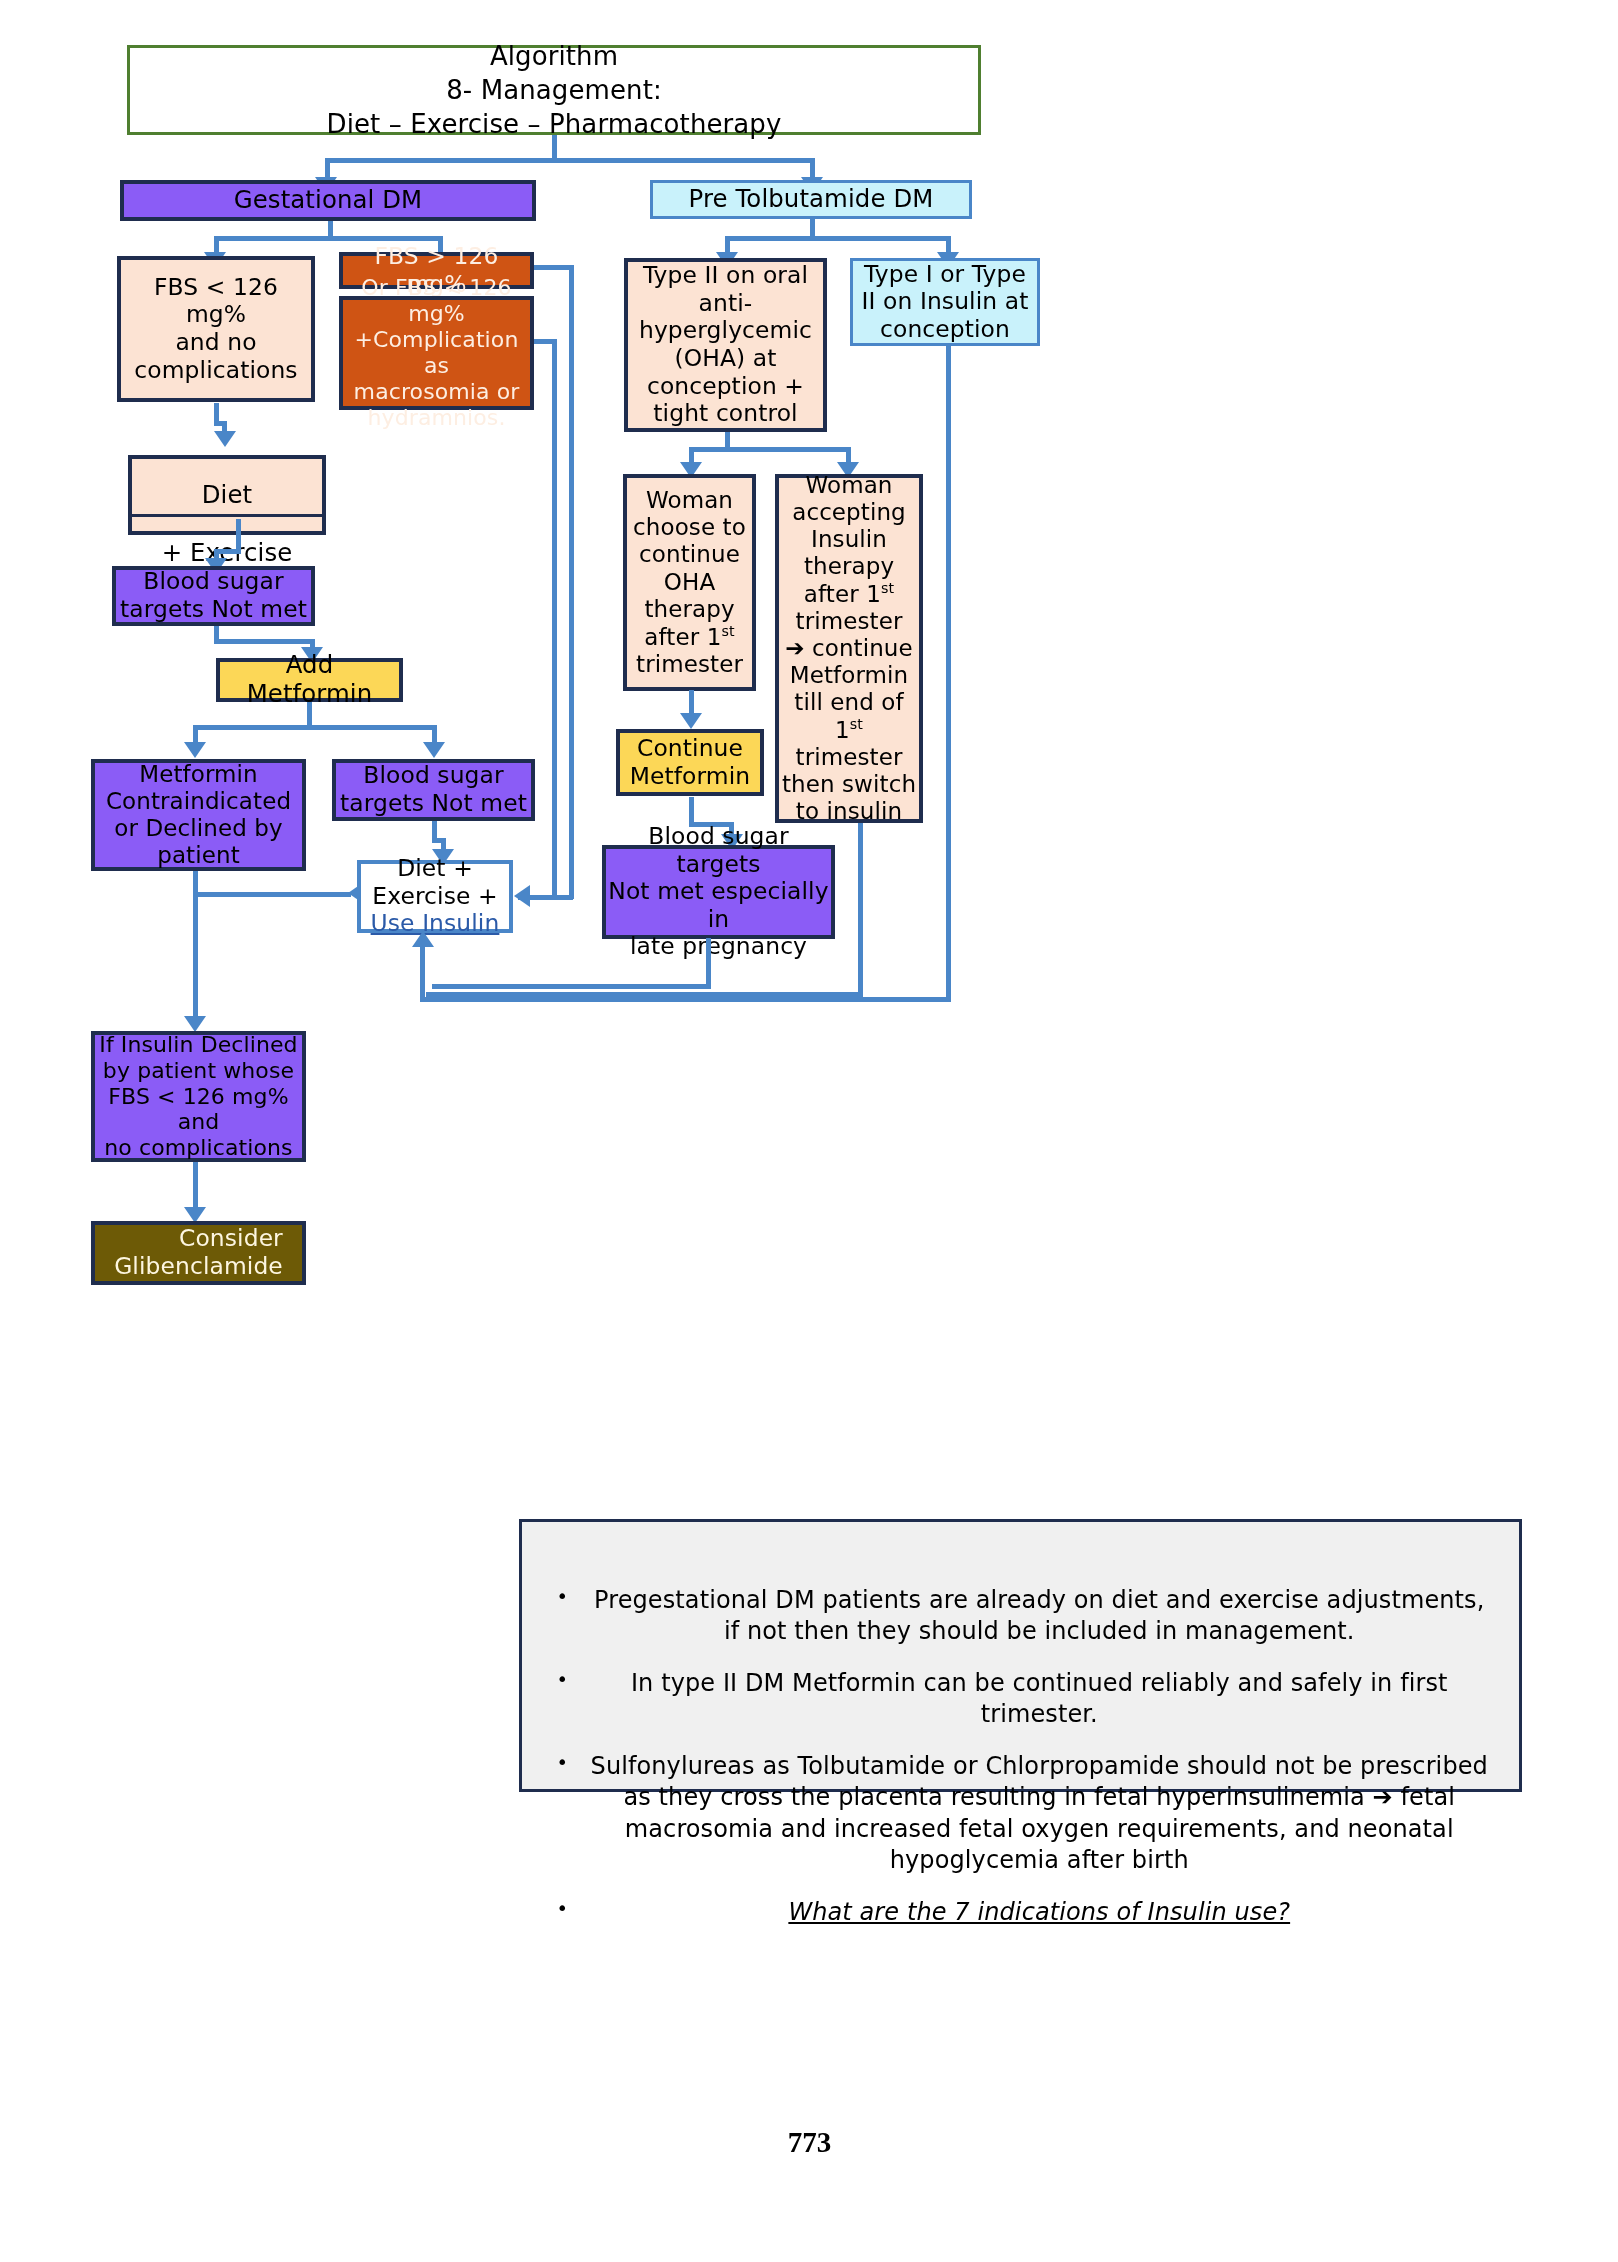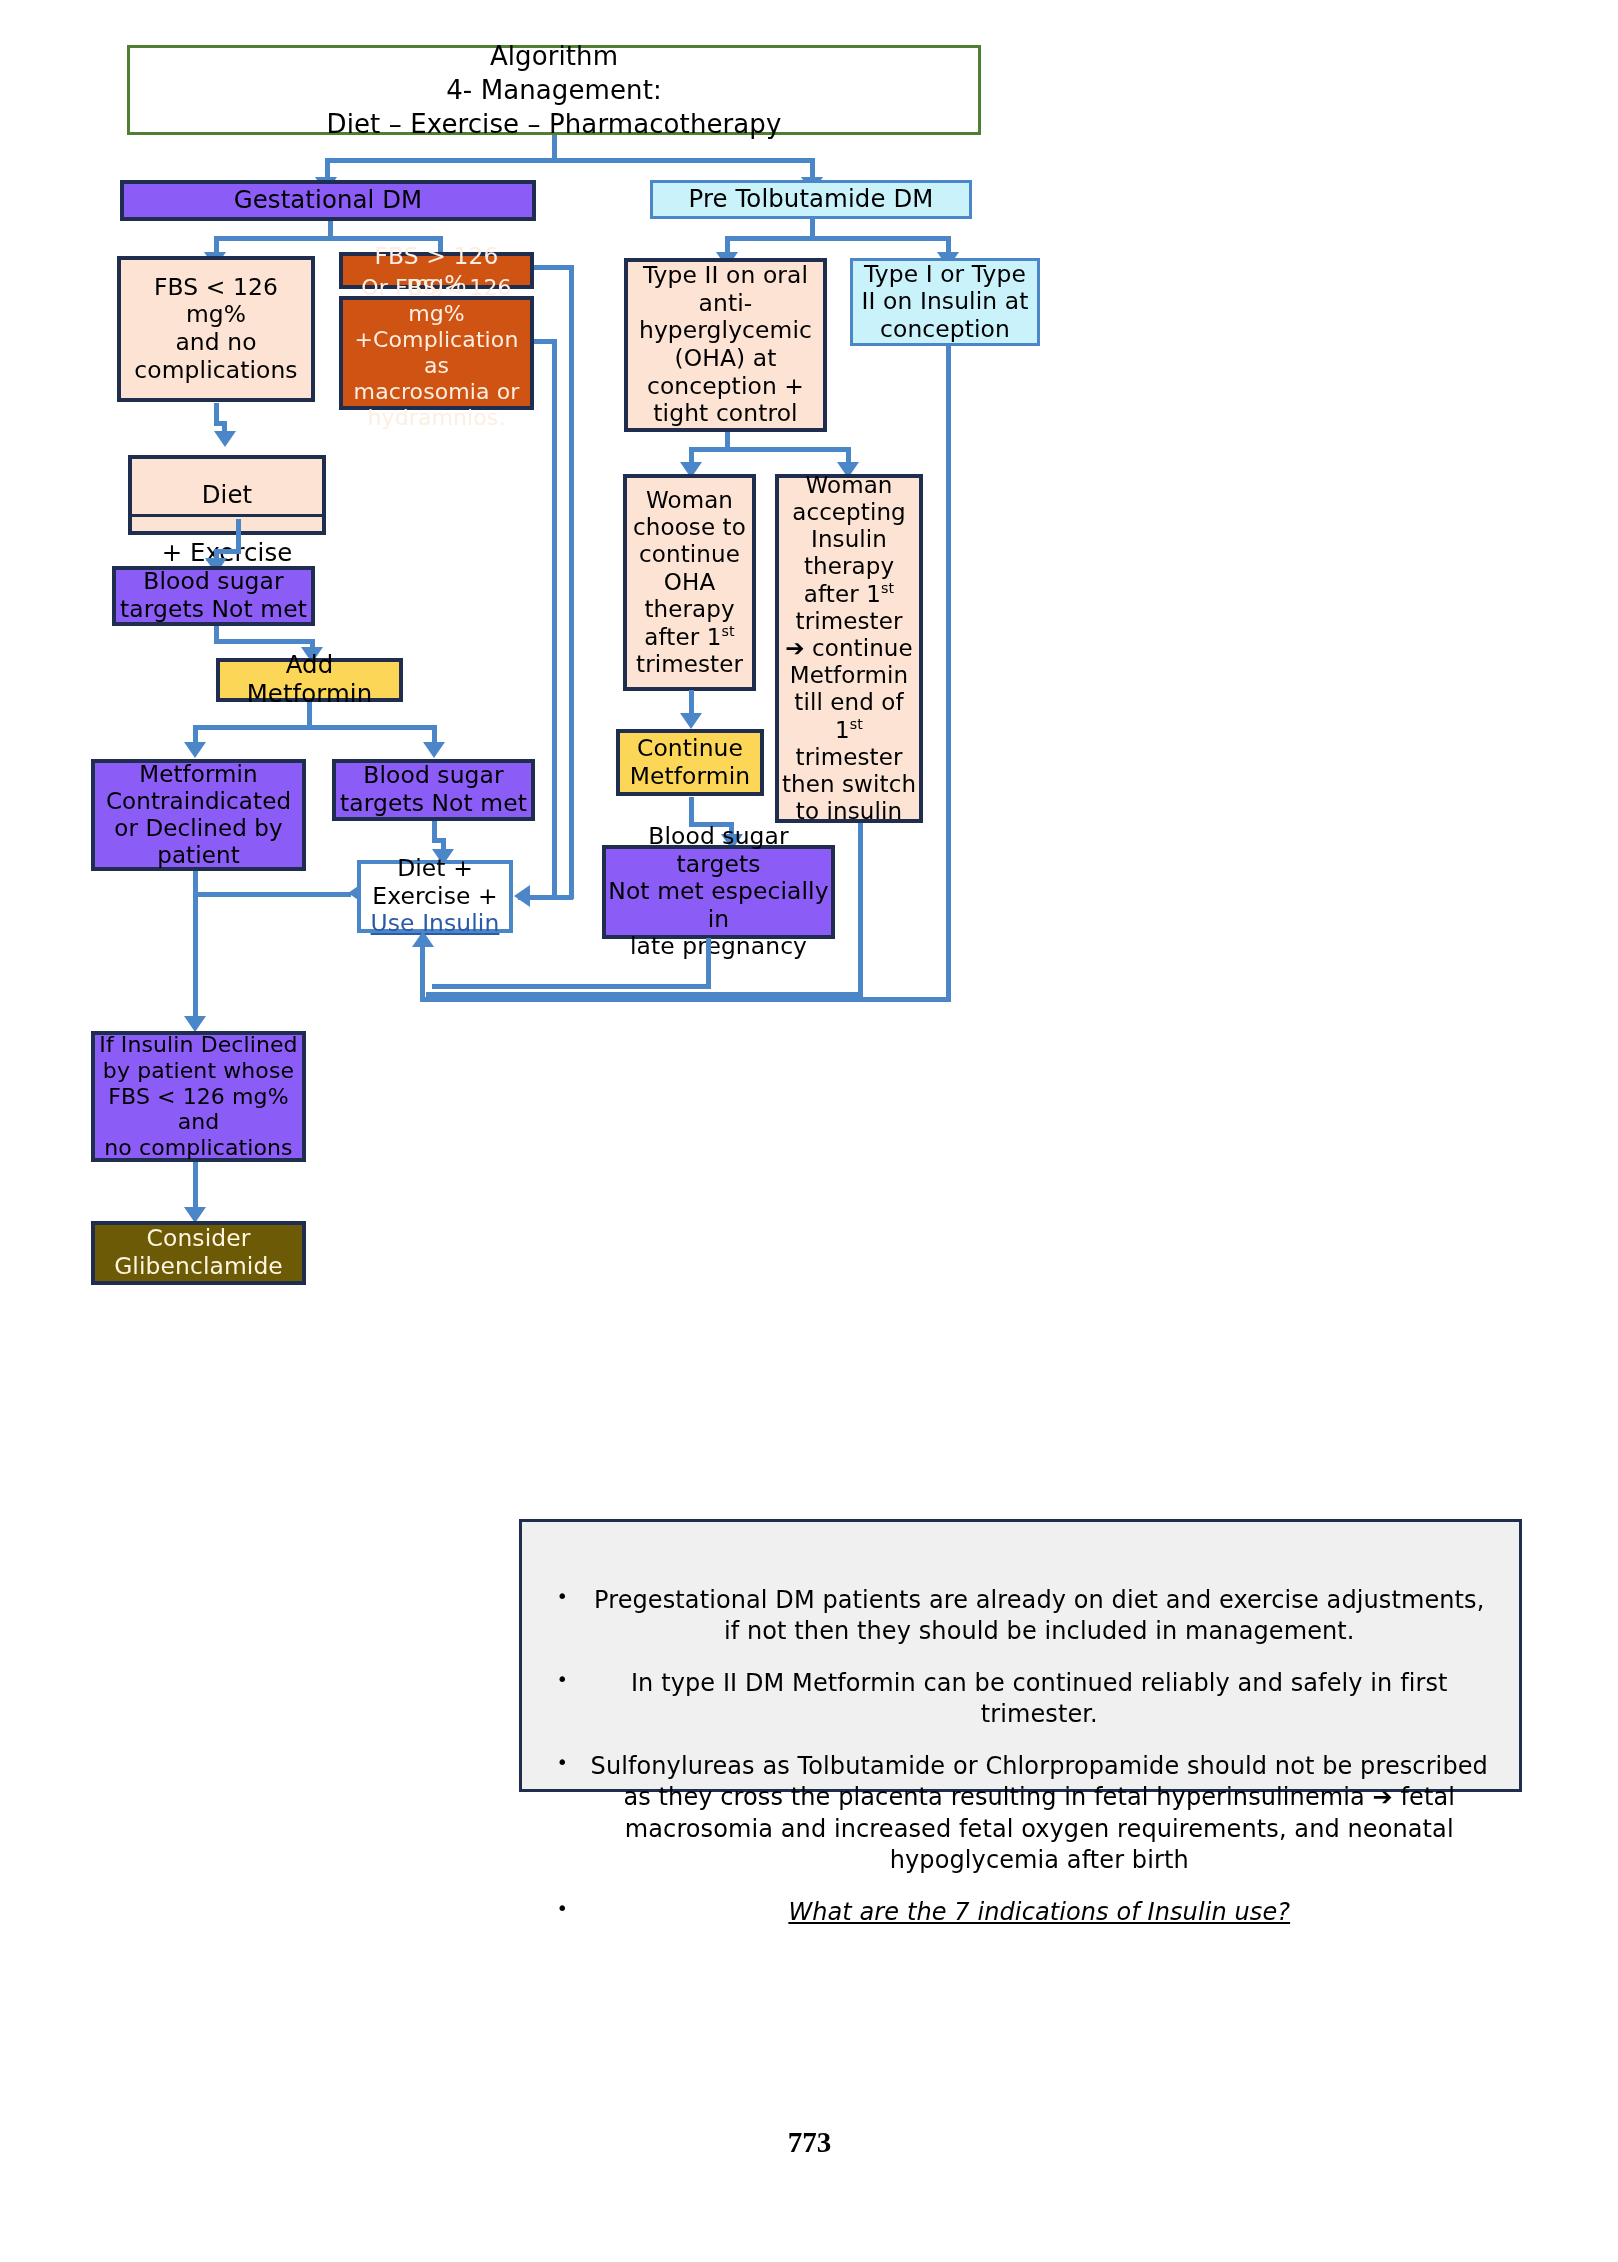--- a/index.html
+++ b/index.html
@@ -148,21 +148,21 @@
     font-family:"Liberation Serif","DejaVu Serif",serif;
   }
   .sup{font-size:.62em;vertical-align:super;}
 </style>
 </head>
 <body>
 
 <div id="canvas">
 
   <div class="node v-title" style="left:127px;top:45px;width:854px;height:90px;">Algorithm
-4- Management:
+8- Management:
 Diet – Exercise – Pharmacotherapy</div>
 
   <div class="ln v" style="left:552px;top:135px;height:25px;"></div>
   <div class="ln h" style="left:325px;top:158px;width:490px;"></div>
   <div class="ln v" style="left:325px;top:158px;height:21.5px;"></div>
   <div class="arw down" style="left:315px;top:177px;"></div>
   <div class="ln v" style="left:810px;top:158px;height:21.5px;"></div>
   <div class="arw down" style="left:801px;top:177px;"></div>
 
   <div class="node v-peach" style="left:120px;top:180px;width:416px;height:41px;font-size:24.4px;">Gestational DM</div>
@@ -246,21 +246,21 @@
   <div class="arw down" style="left:184px;top:1016px;"></div>
 
   <div class="node v-peach" style="left:91px;top:1031px;width:215px;height:131px;font-size:22px;">If Insulin Declined
 by patient whose
 FBS &lt; 126 mg% and
 no complications</div>
 
   <div class="ln v" style="left:193px;top:1162px;height:51px;"></div>
   <div class="arw down" style="left:184px;top:1207px;"></div>
 
-  <div class="node v-olive" style="left:91px;top:1221px;width:215px;height:64px;font-size:23.4px;">Consider
+  <div class="node v-olive" style="left:91px;top:1221px;width:215px;height:64px;font-size:23.4px;text-align:right;">Consider
 Glibenclamide</div>
 
   <div class="ln h" style="left:534px;top:265px;width:39px;"></div>
   <div class="ln v" style="left:569px;top:265px;height:634px;"></div>
   <div class="ln h" style="left:518px;top:895px;width:55px;"></div>
 
   <div class="ln h" style="left:534px;top:339px;width:21.5px;"></div>
   <div class="ln v" style="left:552px;top:339px;height:559px;"></div>
 
   <div class="arw left" style="left:514px;top:885px;"></div>

